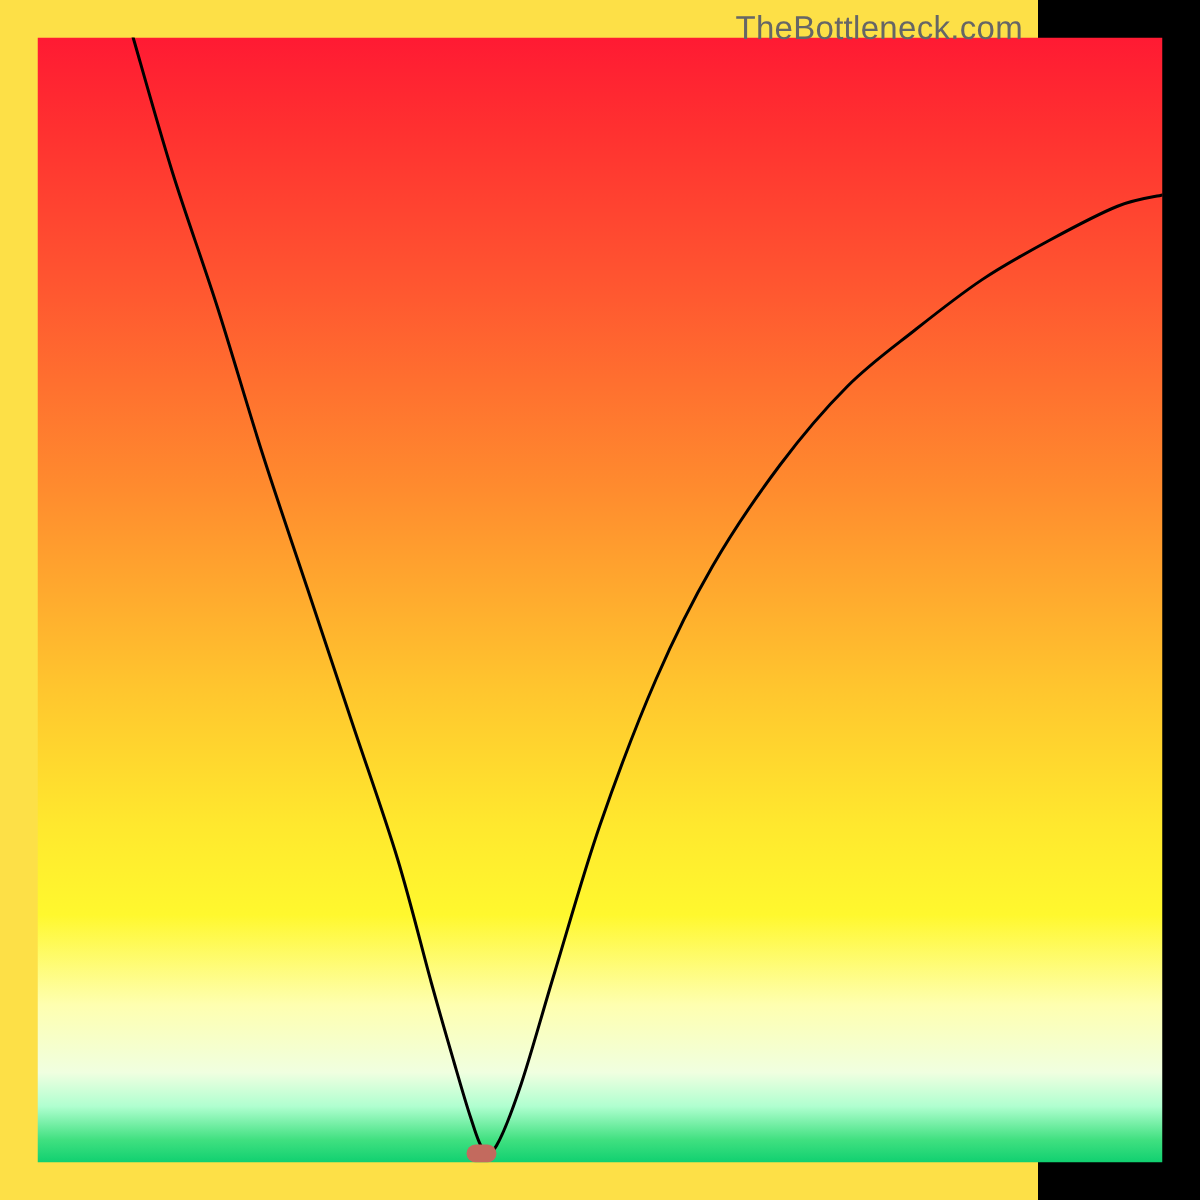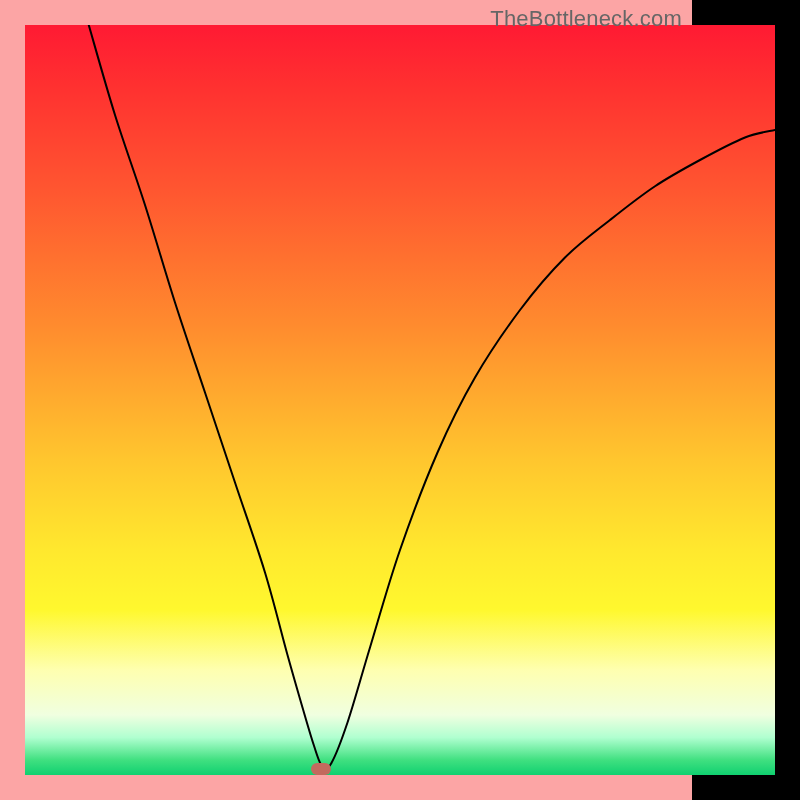--- a/index.html
+++ b/index.html
@@ -1,21 +1,21 @@
 <!DOCTYPE html>
 <html><head>
 <meta charset="utf-8">
 <style>
   * { margin: 0; padding: 0; box-sizing: border-box; }
   html, body { width: 800px; height: 800px; overflow: hidden; background: #000; }
   .frame {
     position: relative;
     width: 692px;
     height: 800px;
-    background: #fca5a5;
+    background: #fde047;
   }
   .watermark {
     position: absolute;
     top: 6px;
     right: 10px;
     color: #666;
     font-family: Arial, Helvetica, sans-serif;
     font-size: 22px;
     font-weight: 500;
     letter-spacing: 0.2px;

